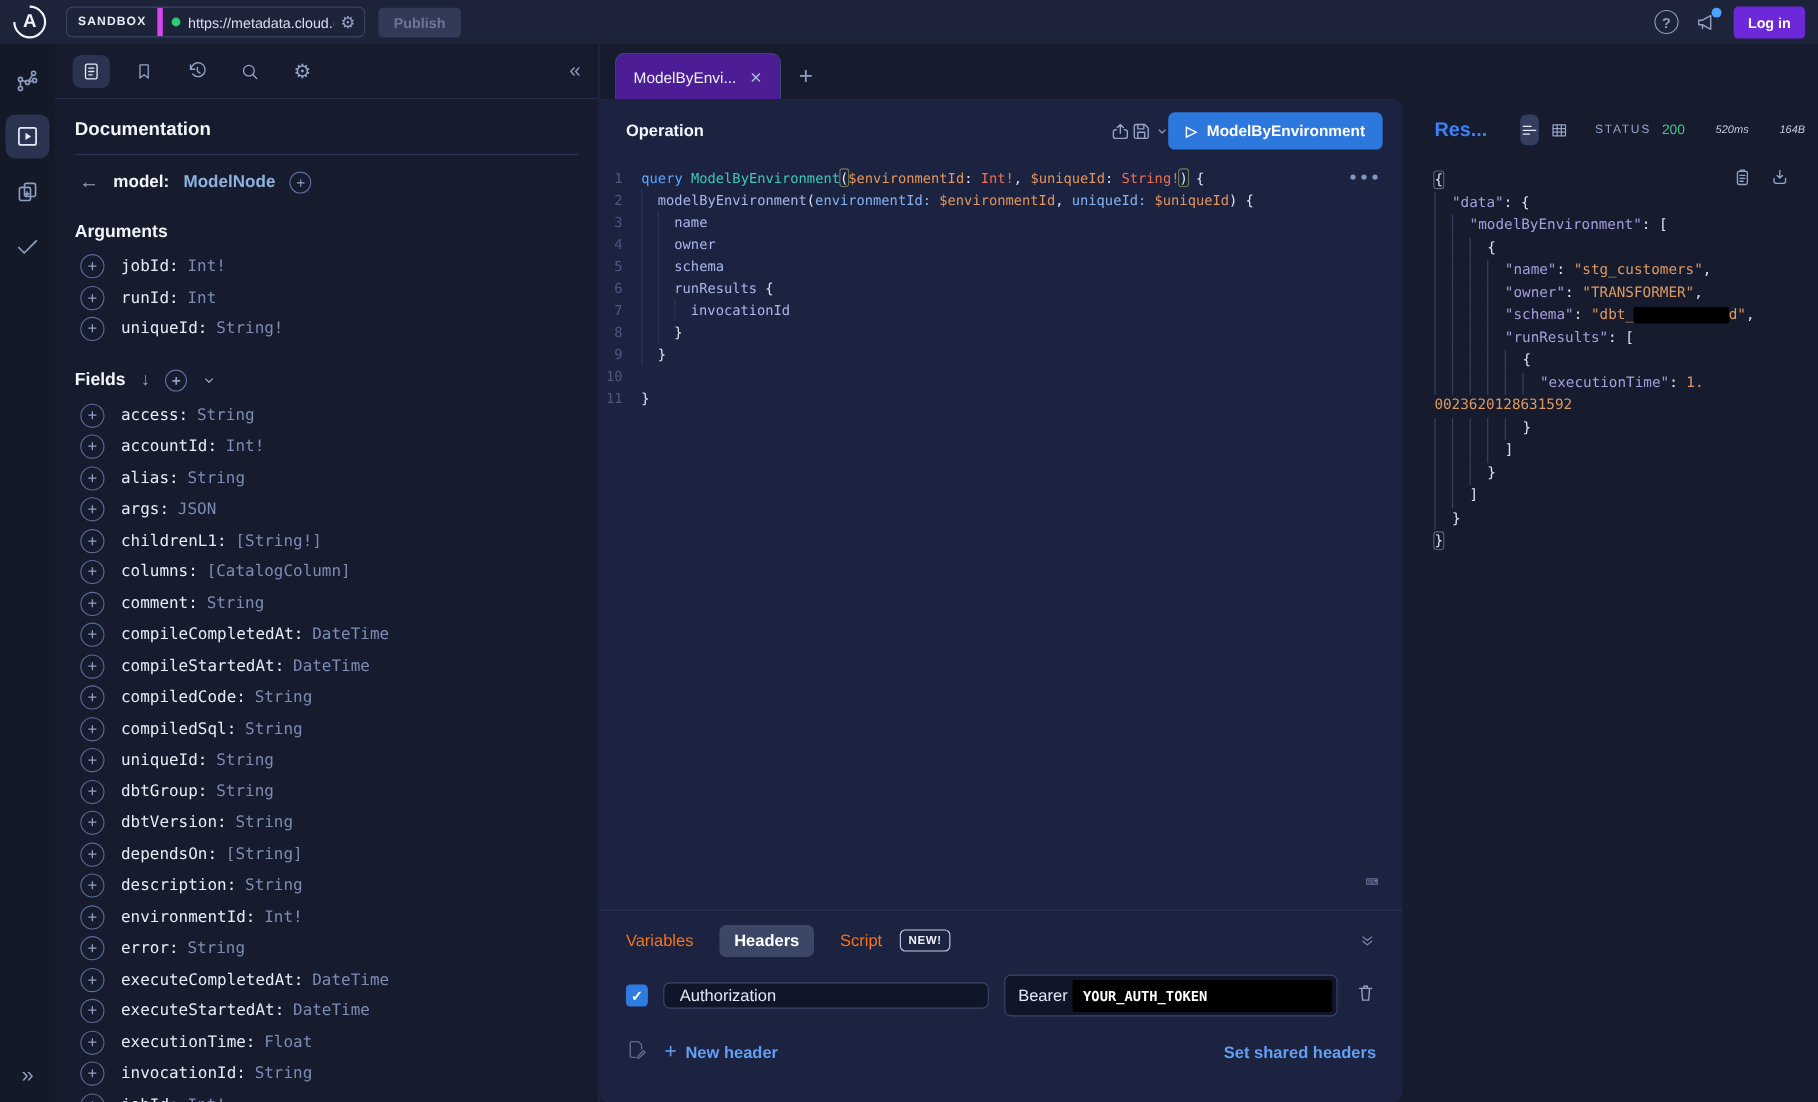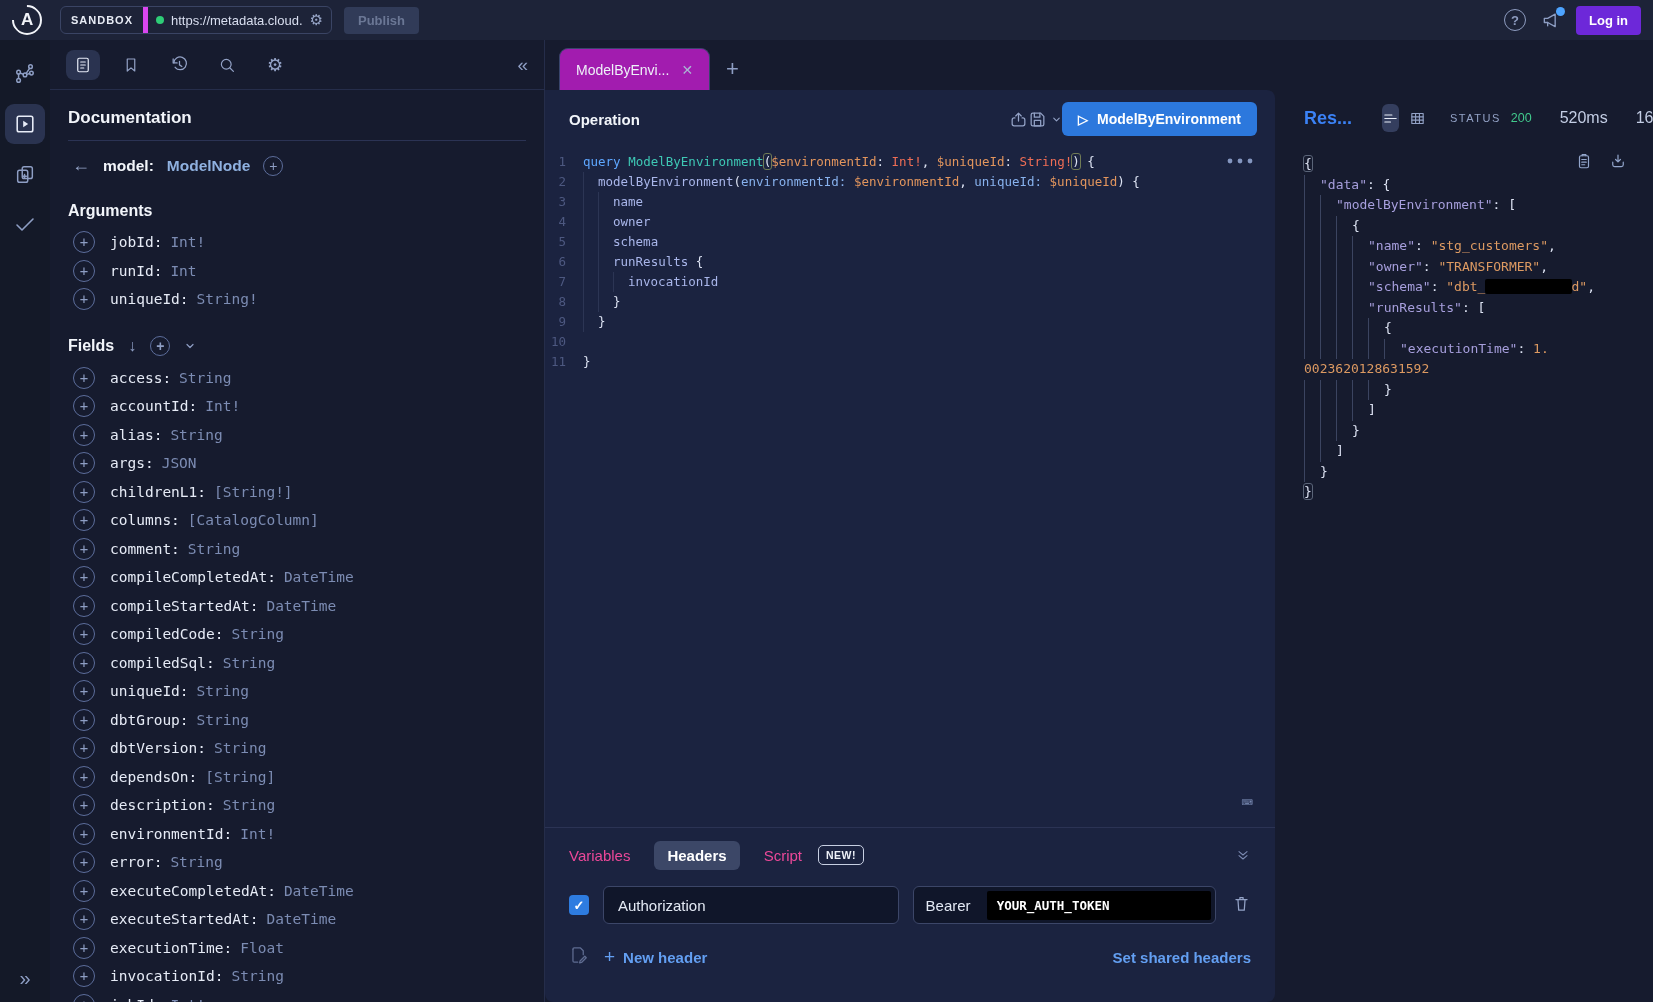--- a/index.html
+++ b/index.html
@@ -46,21 +46,21 @@
   .plus-circle { width:22px; height:22px; border:1.5px solid #5c6d9b; border-radius:50%; color:#8e9ec4; font-size:14px; display:flex; align-items:center; justify-content:center; flex:none;}
   .plus-circle.sm { width:20px; height:20px;}
   .frow { display:flex; align-items:center; gap:15px; height:28.5px; padding-left:5px; font-family:"DejaVu Sans Mono", monospace; font-size:14.5px;}
   .fname { color:#e6ebf6; }
   .ftype { color:#7c8cb3; }
   .sort-ic, .chev-ic { color:#8e9ec4; }
 
   
   .main { width:730px; flex:none; display:flex; flex-direction:column; }
   .tabbar { height:50px; display:flex; align-items:flex-end; padding-left:14px; flex:none;}
-  .tab { background:#a21caf; border:1px solid #39456b; border-bottom:none; border-radius:9px 9px 0 0; height:42px; display:flex; align-items:center; gap:12px; padding:0 16px; }
+  .tab { background:#4c1d95; border:1px solid #39456b; border-bottom:none; border-radius:9px 9px 0 0; height:42px; display:flex; align-items:center; gap:12px; padding:0 16px; }
   .tab-label { font-size:14px; color:#eef1f8; }
   .tab-close { color:#aab6d4; font-size:14px; }
   .newtab { color:#8e9ec4; font-size:22px; margin-left:16px; padding-bottom:8px;}
   .card { background:#1b2340; border-radius:0 8px 8px 8px; flex:1; display:flex; flex-direction:column; overflow:hidden;}
   .op-header { display:flex; align-items:center; padding:12px 18px 8px 24px; flex:none;}
   .op-title { font-size:15px; font-weight:bold; color:#f2f5fa; margin-right:auto;}
   .op-ic { color:#93a2c6; display:flex; align-items:center; gap:4px;}
   .run-btn { background:#2c78dd; color:#fff; border:none; border-radius:6px; height:34px; padding:0 16px; font-size:14px; font-weight:bold; display:flex; align-items:center; gap:9px;}
   .run-play { font-size:13px; }
   .editor { position:relative; flex:1; padding-top:8px; font-family:"DejaVu Sans Mono", monospace; font-size:12.5px; overflow:hidden;}
@@ -73,47 +73,47 @@
   .tk-p { color:#dde3f3; } .tk-key { color:#a79fdd; } .tk-str { color:#dd9a62; } .tk-num { color:#dd9a62; }
   .tk-box { outline:1px solid #6f7a55; border-radius:2px; }
   .tk-boxg { outline:1px solid #5a6478; border-radius:2px; }
   .tk-red { background:#000; color:#000; border-radius:2px; }
   .kebab { position:absolute; top:14px; right:22px; }
   .kbd-ic { position:absolute; bottom:14px; right:22px; color:#8496c0; font-size:19px; }
 
   .hdiv { border-top:1px solid #2b3354; flex:none; }
   .bottom-panel { flex:none; height:174px; padding:0 24px; display:flex; flex-direction:column;}
   .bp-tabs { display:flex; align-items:center; gap:24px; height:54px; flex:none;}
-  .bp-tab { font-size:15px; color:#ec4899; }
+  .bp-tab { font-size:15px; color:#f97316; }
   .bp-tab.active { background:#3c4767; color:#fff; font-weight:bold; padding:6px 13px; border-radius:6px;}
   .new-badge { border:1.5px solid #c7cfe2; border-radius:5px; font-size:10.5px; font-weight:bold; letter-spacing:.5px; color:#eef1f8; padding:3px 7px; margin-left:-8px;}
   .bp-collapse { margin-left:auto; color:#7d8cb3;}
   .hdr-row { display:flex; align-items:center; gap:14px; flex:none; height:46px;}
   .chk { width:20px; height:20px; background:#2e7ce0; border-radius:4px; color:#fff; font-size:13px; font-weight:bold; display:flex; align-items:center; justify-content:center; flex:none;}
-  .key-input { width:298px; height:38px; background:#10162a; border:1px solid #3c4668; border-radius:6px; color:#e3e9f4; font-size:15px; padding:0 14px; font-family:"Liberation Sans", sans-serif;}
-  .val-input { width:306px; height:38px; background:#10162a; border:1px solid #3c4668; border-radius:6px; display:flex; align-items:center; padding:0 4px 0 12px; gap:16px;}
+  .key-input { width:298px; height:24px; background:#10162a; border:1px solid #3c4668; border-radius:6px; color:#e3e9f4; font-size:15px; padding:0 14px; font-family:"Liberation Sans", sans-serif;}
+  .val-input { width:306px; height:38px; background:#10162a; border:1px solid #3c4668; border-radius:6px; display:flex; align-items:center; padding:0 4px 0 12px; gap:4px;}
   .val-prefix { font-size:15px; color:#e3e9f4; flex:none;}
   .val-token { background:#000; color:#fff; font-family:"DejaVu Sans Mono", monospace; font-size:12.5px; font-weight:bold; padding:7px 10px; border-radius:2px; flex:1; white-space:nowrap; overflow:hidden;}
   .trash { color:#93a2c6; margin-left:2px;}
   .bp-foot { display:flex; align-items:center; gap:16px; height:58px; flex:none;}
   .bp-link { color:#639ff2; font-weight:bold; font-size:15px; display:flex; align-items:center; gap:8px;}
   .bp-link .plus { font-size:19px; font-weight:normal;}
   .shared-link { margin-left:auto; }
 
   
   .response { flex:1; display:flex; flex-direction:column; overflow:hidden; }
   .resp-header { display:flex; align-items:center; gap:10px; padding:60px 14px 0 29px; height:96px; flex:none;}
   .resp-title { font-size:18px; font-weight:bold; color:#3b82f6;}
   .resp-chev { color:#aab6d4; margin-right:10px;}
   .view-btn { width:32px; height:28px; border-radius:6px; display:flex; align-items:center; justify-content:center; color:#93a2c6;}
   .view-btn.active { background:#343e5e; color:#e8edf8;}
   .status-lbl { font-size:11px; letter-spacing:1.5px; color:#93a2c6; margin-left:14px;}
   .status-val { font-size:12.5px; color:#41c98c; }
   .meta-div { width:1px; height:16px; background:#3a4562; margin:0 4px;}
-  .meta-val { font-size:16px; color:#c3cde4;}
+  .meta-val { font-size:10px; color:#c3cde4;font-style:italic;}
   .resp-body { position:relative; flex:1; padding:18px 0 0 29px; font-family:"DejaVu Sans Mono", monospace; font-size:13px; overflow:hidden;}
   .jl { height:20.5px; line-height:20.5px; white-space:pre;}
   .resp-icons { position:absolute; top:16px; right:26px; display:flex; gap:16px; color:#93a6cc;}
 
   svg.ic { stroke:currentColor; fill:none; stroke-width:1.6; stroke-linecap:round; stroke-linejoin:round; }
   svg.icf { fill:currentColor; stroke:none; }
 </style>
 </head>
 <body>
 

